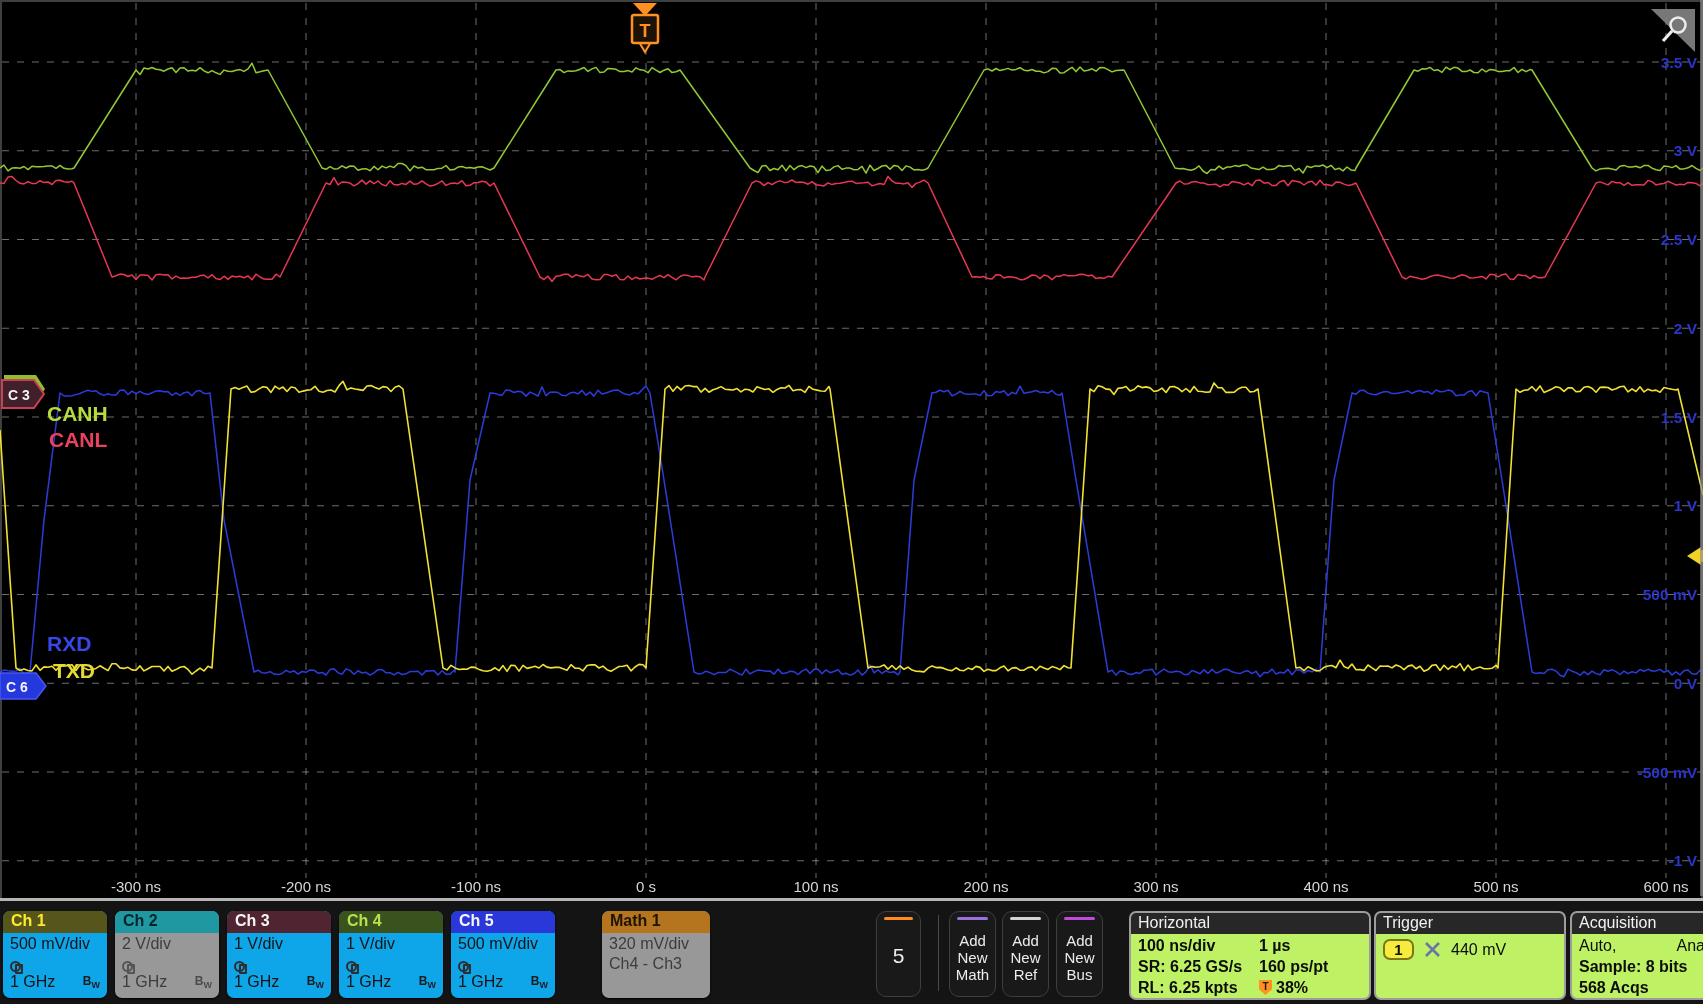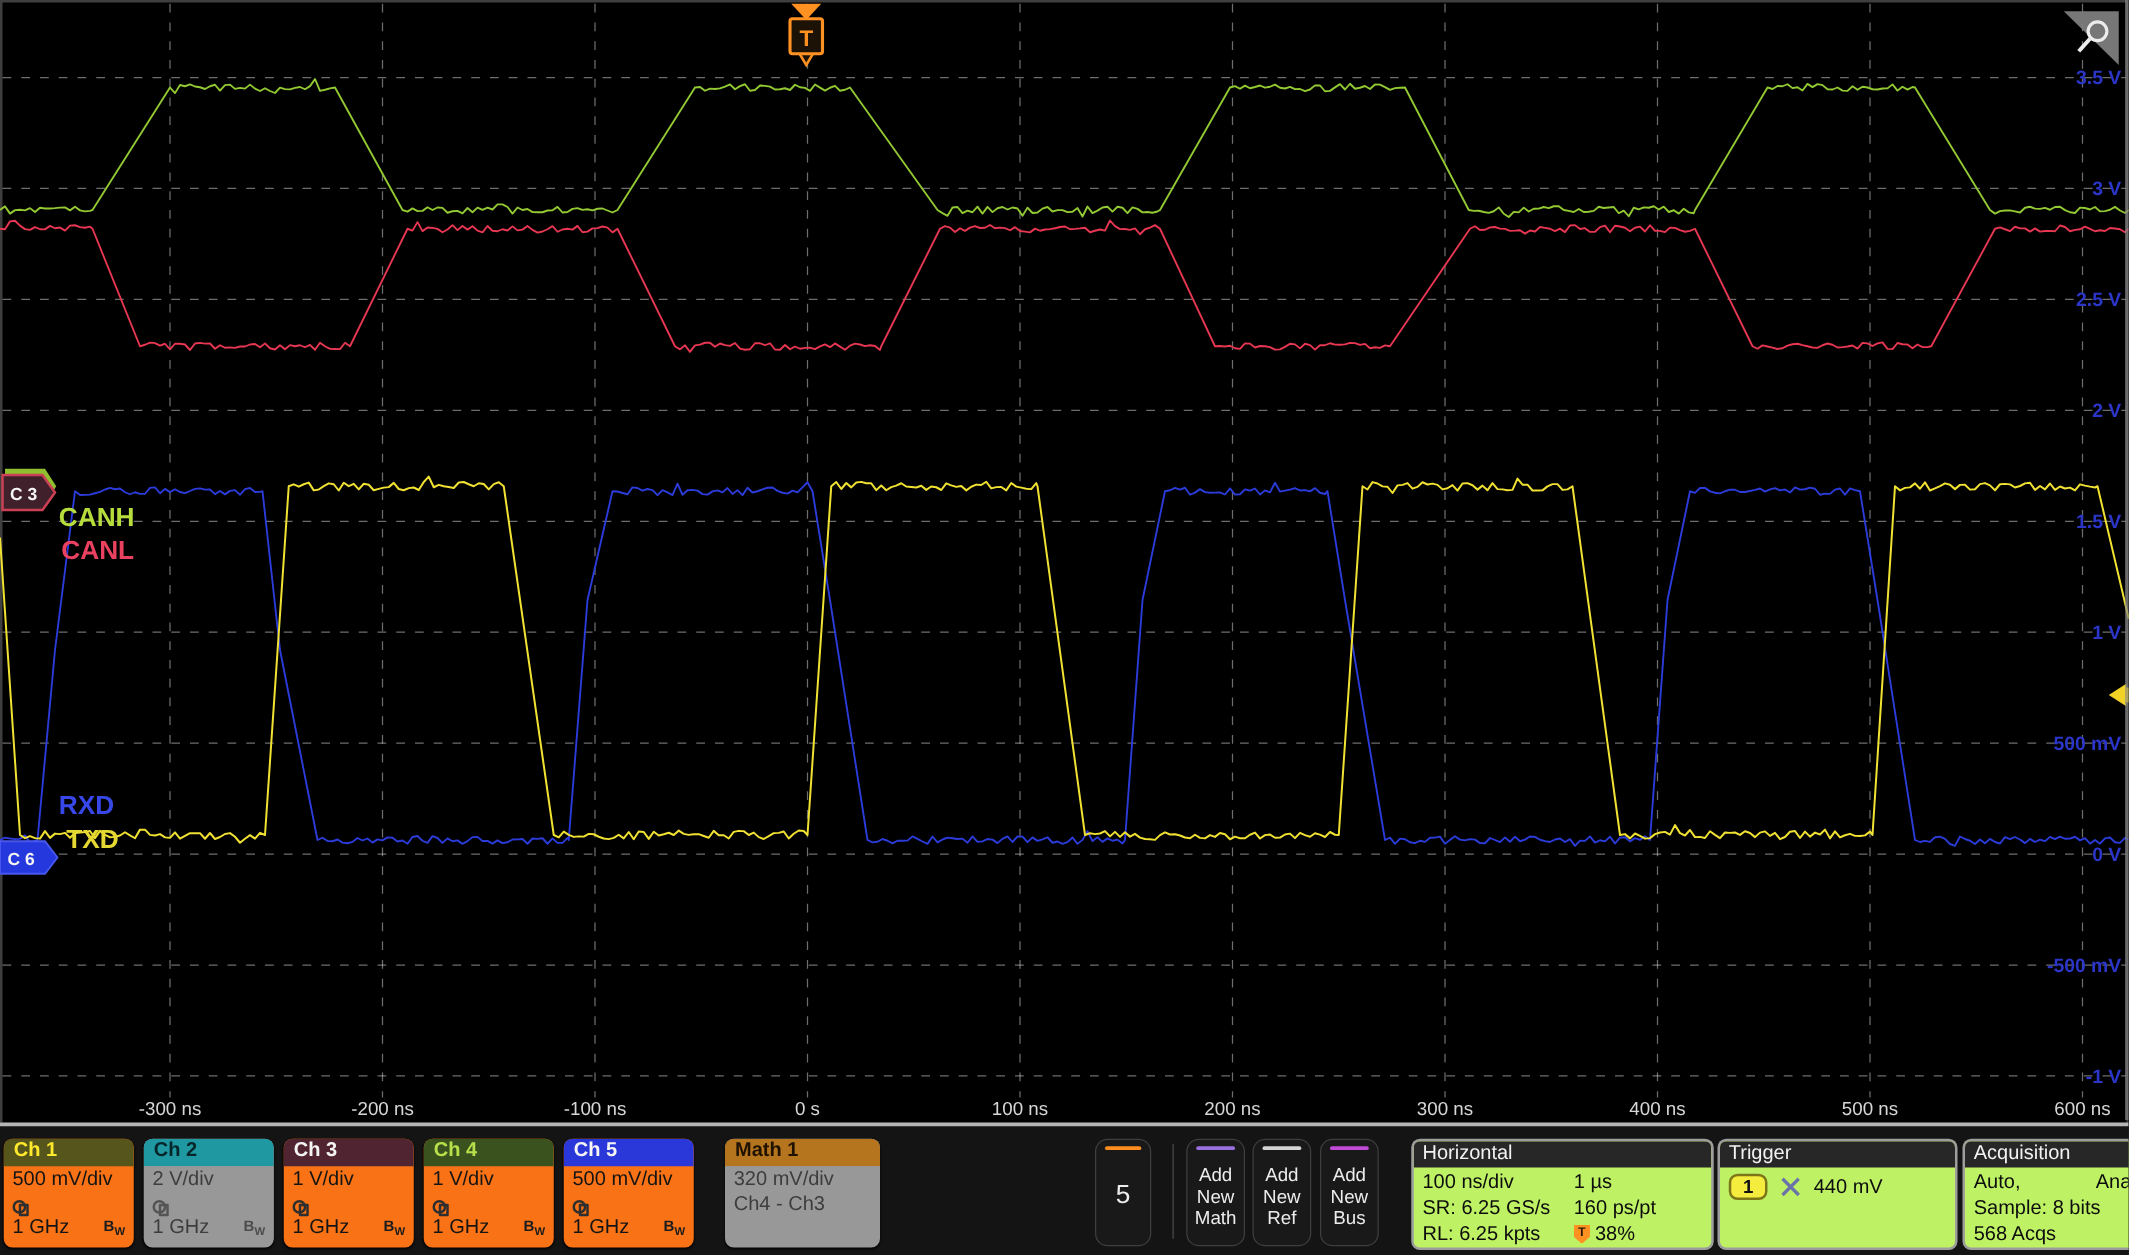--- a/index.html
+++ b/index.html
@@ -7,21 +7,21 @@
   .screen{position:relative;width:1703px;height:1004px;background:#000;overflow:hidden;
           box-shadow:inset 0 0 0 2px #3f3f3f;}
   .plot{position:absolute;left:0;top:0;width:1703px;height:898px;}
   svg text{font-family:"Liberation Sans",sans-serif;}
   .right-frame{position:absolute;right:0;top:0;width:3px;height:896px;background:#8a8a8a;opacity:.65;}
 
   
   .bottombar{position:absolute;left:0;top:898px;width:1703px;height:106px;background:#141414;
              border-top:3px solid #b5b5b5;}
   .badge{position:absolute;top:10px;width:104px;height:87px;border-radius:7px;overflow:hidden;
-         background:#f97316;box-shadow:0 1px 2px #000;}
+         background:#0ea5e9;box-shadow:0 1px 2px #000;}
   .badge-head{height:22px;font-size:16px;font-weight:700;padding:1px 8px;white-space:nowrap;}
   .badge-body{padding:1px 7px 0 7px;font-size:16px;color:#141414;line-height:20px;}
   .badge.dim .badge-body{background:#989898;color:#3d3d3d;}
   .badge.dim{background:#989898;}
   .scale-row{white-space:nowrap;}
   .probe-row{height:18px;padding-top:3px;}
   .probe{width:11px;height:11px;border:2px solid #2e2e2e;border-radius:50%;display:inline-block;position:relative;}
   .probe::after{content:"";position:absolute;right:-4px;bottom:-4px;width:4px;height:6px;
                 border:2px solid #2e2e2e;border-radius:1px;background:inherit;}
   .dim .probe{border-color:#555;}
@@ -36,21 +36,21 @@
        border-radius:10px;color:#ececec;text-align:center;}
   .ctl .bar{position:absolute;top:5px;left:7px;right:7px;height:3px;border-radius:2px;}
   .five-num{margin-top:32px;font-size:21px;}
   .add-lbl{margin-top:20px;font-size:15px;line-height:17px;padding:0 3px;}
   .vsep{position:absolute;top:14px;width:1px;height:76px;background:#4a4a4a;}
 
   .panel{position:absolute;top:12px;height:85px;background:#bef264;border-radius:5px;overflow:hidden;
          box-shadow:0 0 0 2px #9d9d9d;}
   .panel-head{background:#272727;color:#f2f2f2;font-size:16px;height:21px;line-height:20px;padding:0 7px;}
   .panel-body{padding:1px 7px;color:#0d0d0d;font-size:16px;}
-  .hrow{display:flex;height:21px;line-height:21px;white-space:nowrap;}
+  .hrow{display:flex;height:21px;line-height:21px;white-space:nowrap;font-weight:bold;}
   .hc1{width:121px;}
   .hc2{display:flex;align-items:center;gap:4px;}
   .tpos-icon{display:inline-block;width:13px;height:15px;background:#ff9122;color:#26170a;
              font-size:10px;font-weight:700;text-align:center;line-height:13px;
              clip-path:polygon(0 0,100% 0,100% 62%,50% 100%,0 62%);}
   .tpos-icon::before{content:"T";}
   .trig-row{display:flex;align-items:center;gap:9px;padding-top:3px;height:26px;}
   .trig-src{width:31px;height:21px;background:#f5ec3d;border:2px solid #7d7618;border-radius:7px;
             color:#111;font-weight:700;text-align:center;line-height:17px;font-size:15px;}
   .acq-row1{display:flex;justify-content:space-between;height:21px;line-height:21px;white-space:nowrap;}
@@ -202,21 +202,21 @@
       <div class="badge-body">
         <div class="scale-row">500 mV/div</div>
         <div class="probe-row"><span class="probe"></span></div>
         <div class="freq-row">
           <span>1 GHz</span>
           <span class="bw"><span>B</span><span class="bw-sub">W</span></span>
         </div>
       </div>
     </div>
 
-    <div class="badge dim" id="math-badge" style="left:580px;width:124px">
+    <div class="badge dim" id="math-badge" style="left:602px;width:108px">
       <div class="badge-head" style="background: rgb(181, 117, 31); color: rgb(32, 18, 0);">Math 1</div>
       <div class="badge-body">
         <div class="scale-row">320 mV/div</div>
         <div class="math-src">Ch4 - Ch3</div>
       </div>
     </div>
 
     <div class="ctl" style="left:876px;width:45px">
       <span class="bar" style="background: rgb(255, 140, 30);"></span>
       <div class="five-num">5</div>

